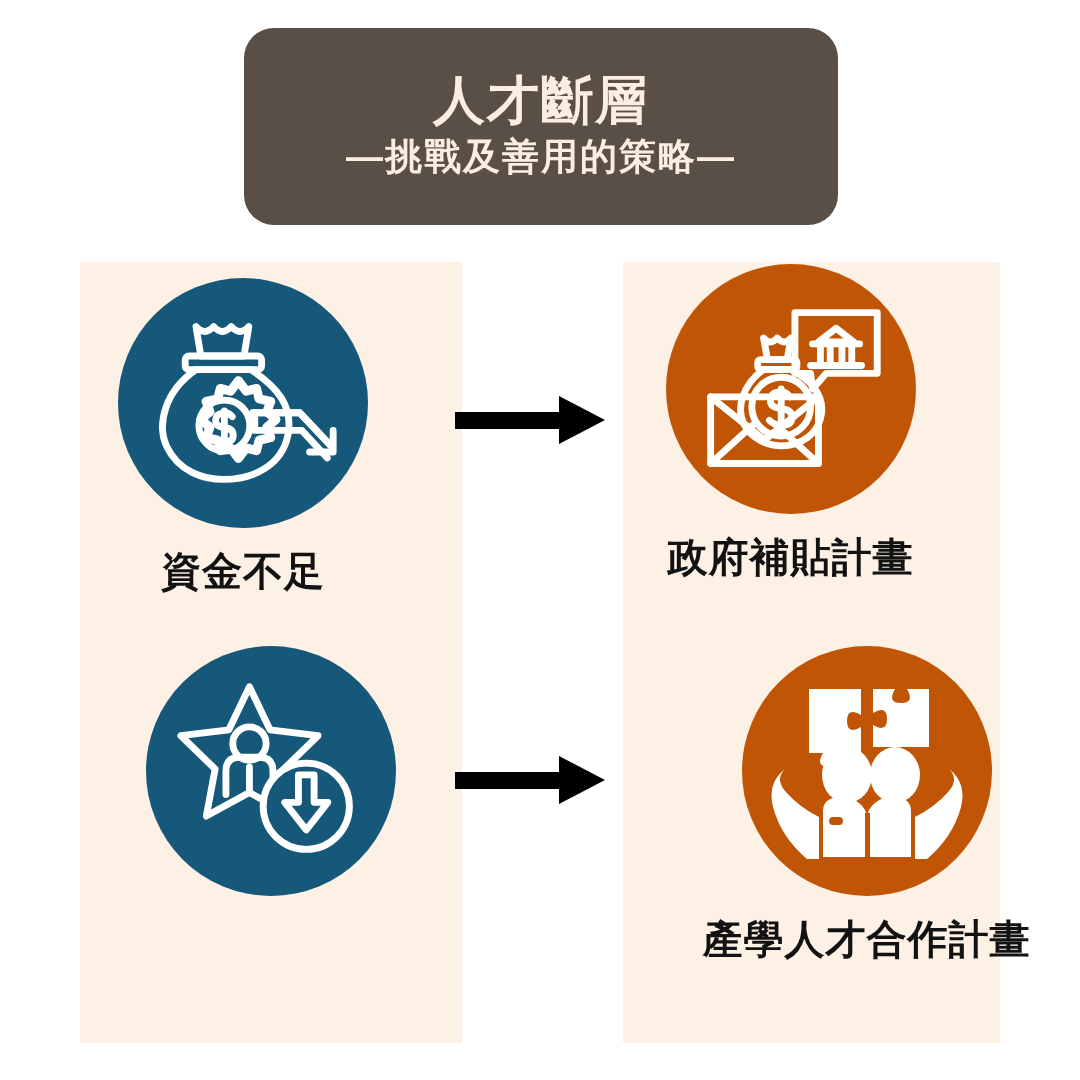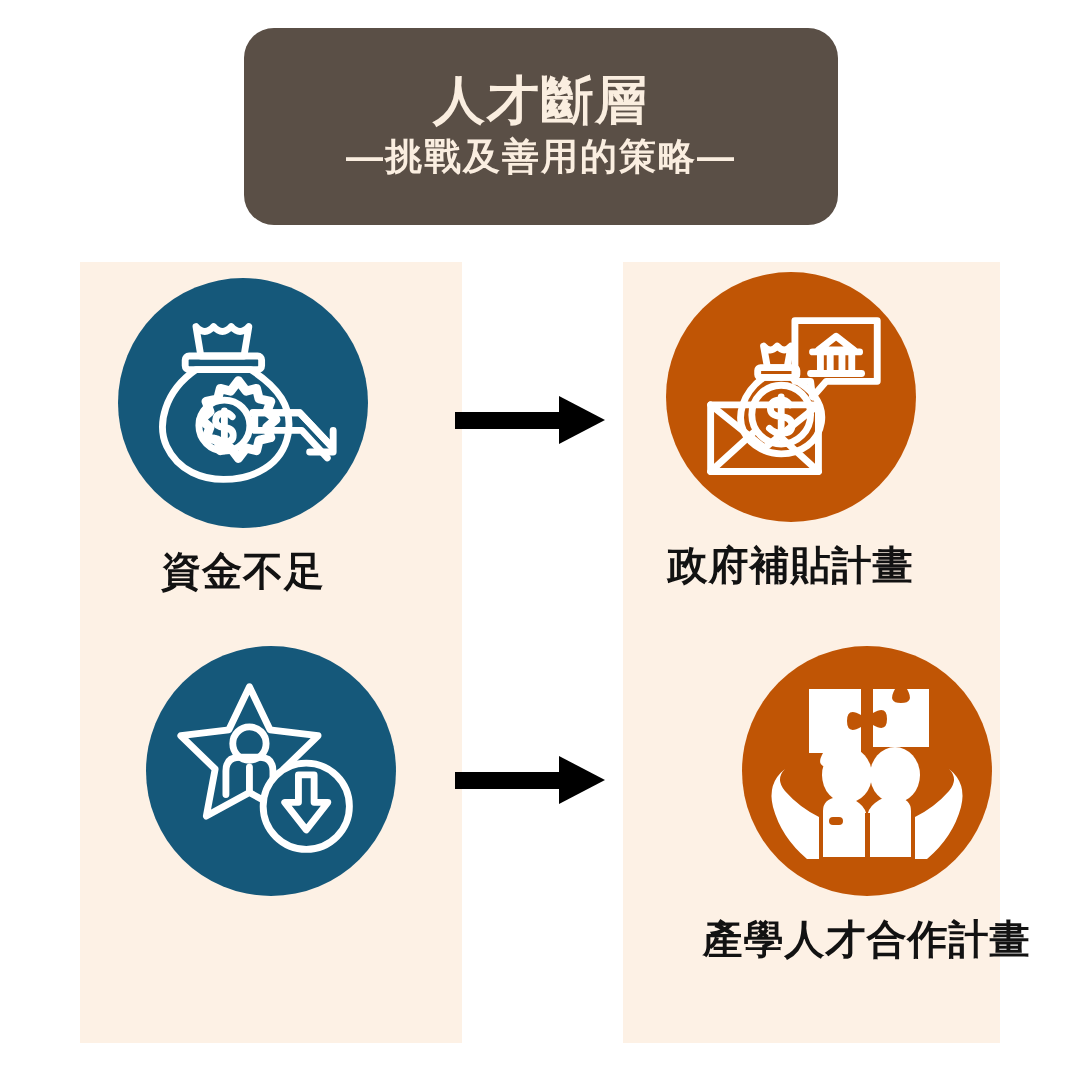--- a/index.html
+++ b/index.html
@@ -54,21 +54,21 @@
   #panel-right { left: 623px; width: 377px; }
 
   
   .cell {
     position: absolute;
     display: flex;
     flex-direction: column;
     align-items: center;
   }
   #cell-challenge-funding { left: 80px;  top: 278px; width: 326px; }
-  #cell-solution-subsidy  { left: 623px; top: 272px; width: 335px; justify-content: space-between; }
+  #cell-solution-subsidy  { left: 623px; top: 264px; width: 335px; justify-content: space-between; }
   #cell-challenge-talent  { left: 80px;  top: 646px; width: 382px; }
   #cell-solution-academia { left: 653px; top: 646px; width: 377px; padding-left: 25px; }
 
   .icon-circle {
     width: 250px;
     height: 250px;
     border-radius: 50%;
     display: flex;
     align-items: center;
     justify-content: center;

